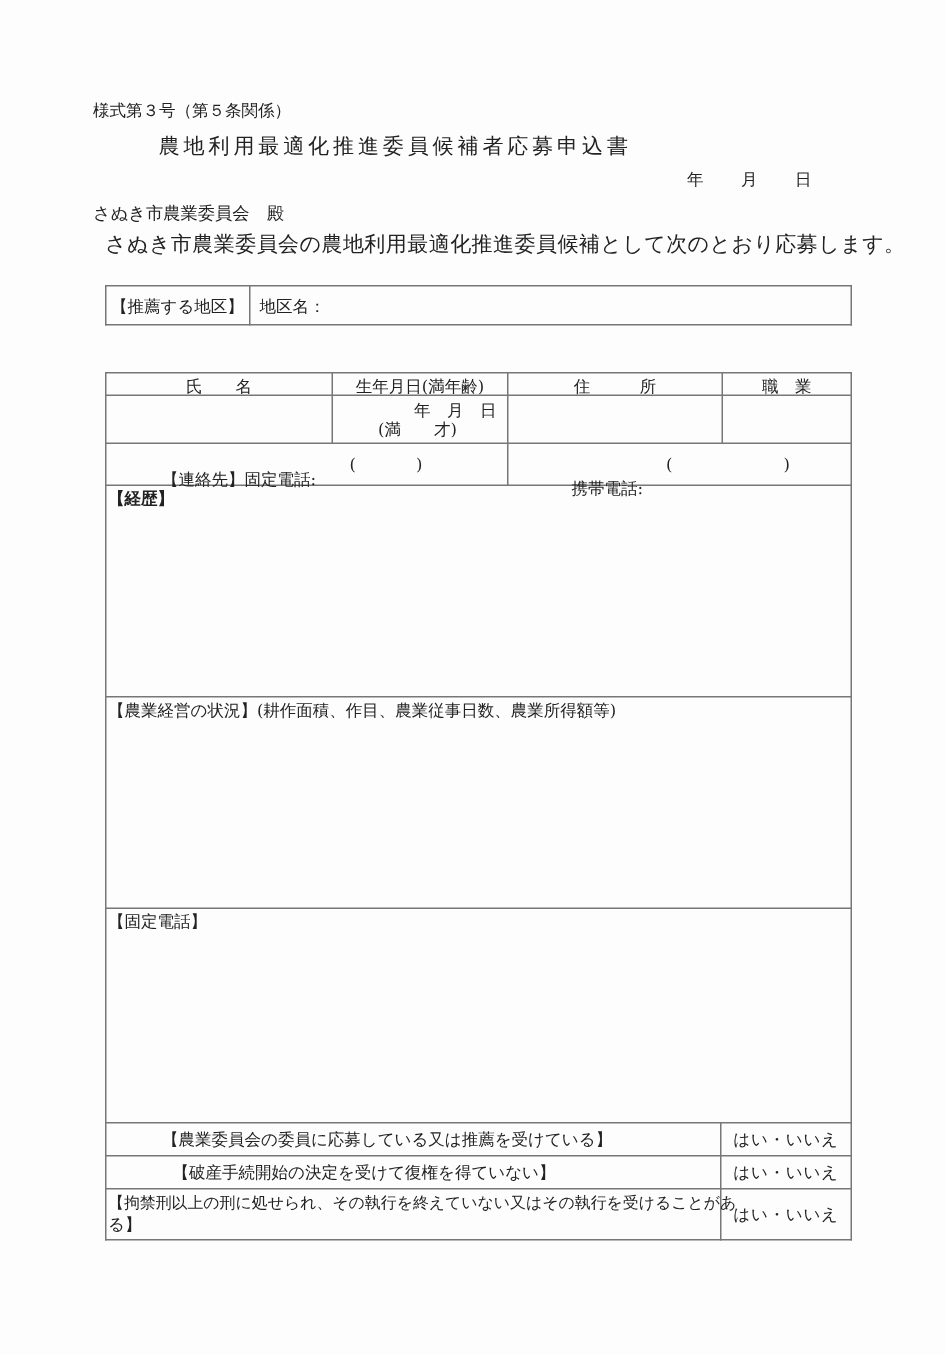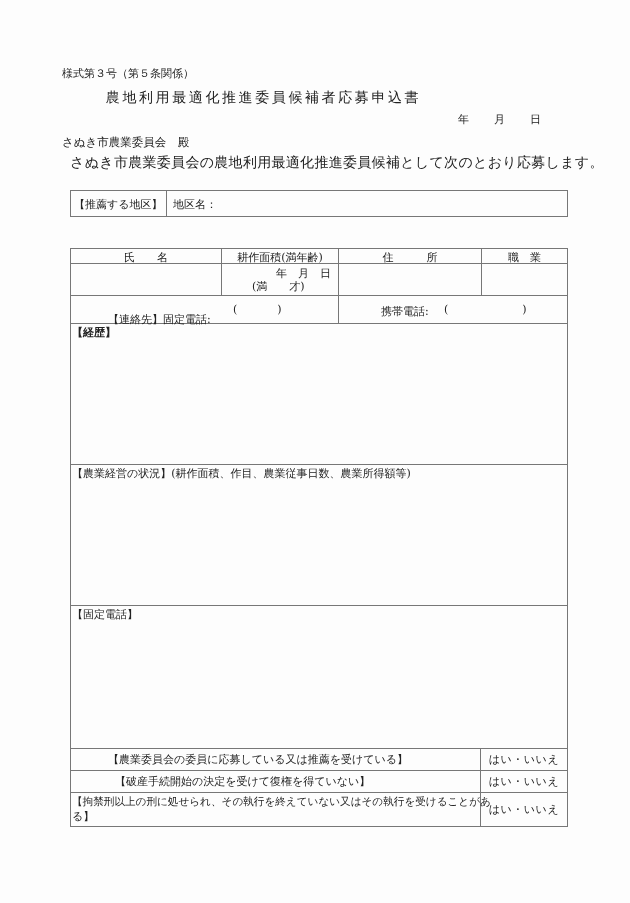--- a/index.html
+++ b/index.html
@@ -64,33 +64,33 @@
   <div class="line v" style="left:70px; top:248px; height:579px;"></div>
   <div class="line v" style="left:567px; top:248px; height:579px;"></div>
 
   <div class="line v" style="left:221px; top:248px; height:48px;"></div>
   <div class="line v" style="left:338px; top:248px; height:76px;"></div>
   <div class="line v" style="left:481px; top:248px; height:48px;"></div>
 
   <div class="line v" style="left:480px; top:748px; height:79px;"></div>
 
   <div class="cell-text ctr" style="left:71px; width:150px; top:250px;">氏　　名</div>
-  <div class="cell-text ctr" style="left:222px; width:116px; top:250px;">耕作面積(満年齢)</div>
+  <div class="cell-text ctr" style="left:222px; width:116px; top:250px;">生年月日(満年齢)</div>
   <div class="cell-text ctr" style="left:339px; width:142px; top:250px;">住　　　所</div>
   <div class="cell-text ctr" style="left:482px; width:85px; top:250px;">職　業</div>
 
   <div class="field" style="left:72px; top:265px; width:148px; height:29px;"></div>
   <div class="cell-text" style="left:276px; top:266px;">年　月　日</div>
   <div class="cell-text" style="left:252px; top:279px;">(満　　才)</div>
   <div class="field" style="left:340px; top:265px; width:140px; height:29px;"></div>
   <div class="field" style="left:483px; top:265px; width:83px; height:29px;"></div>
 
   <div class="cell-text" style="left:72px; top:312px;margin-left:36px;">【連絡先】固定電話:</div>
   <div class="cell-text" style="left:233px; top:302px; letter-spacing:6px;">(　　)</div>
-  <div class="cell-text" style="left:340px; top:304px;padding-left:41px;">携帯電話:</div>
+  <div class="cell-text" style="left:340px; top:318px;padding-left:41px;">携帯電話:</div>
   <div class="cell-text" style="left:444px; top:302px; letter-spacing:6px;">(　　　　)</div>
 
   <div class="cell-text" style="left:72px; top:325px;font-weight:bold;">【経歴】</div>
   <div class="field" style="left:72px; top:340px; width:494px; height:122px;"></div>
 
   <div class="cell-text" style="left:72px; top:466px;text-align:center;">【農業経営の状況】(耕作面積、作目、農業従事日数、農業所得額等)</div>
   <div class="field" style="left:72px; top:481px; width:494px; height:122px;"></div>
 
   <div class="cell-text" style="left:72px; top:607px;">【固定電話】</div>
   <div class="field" style="left:72px; top:622px; width:494px; height:124px;"></div>

